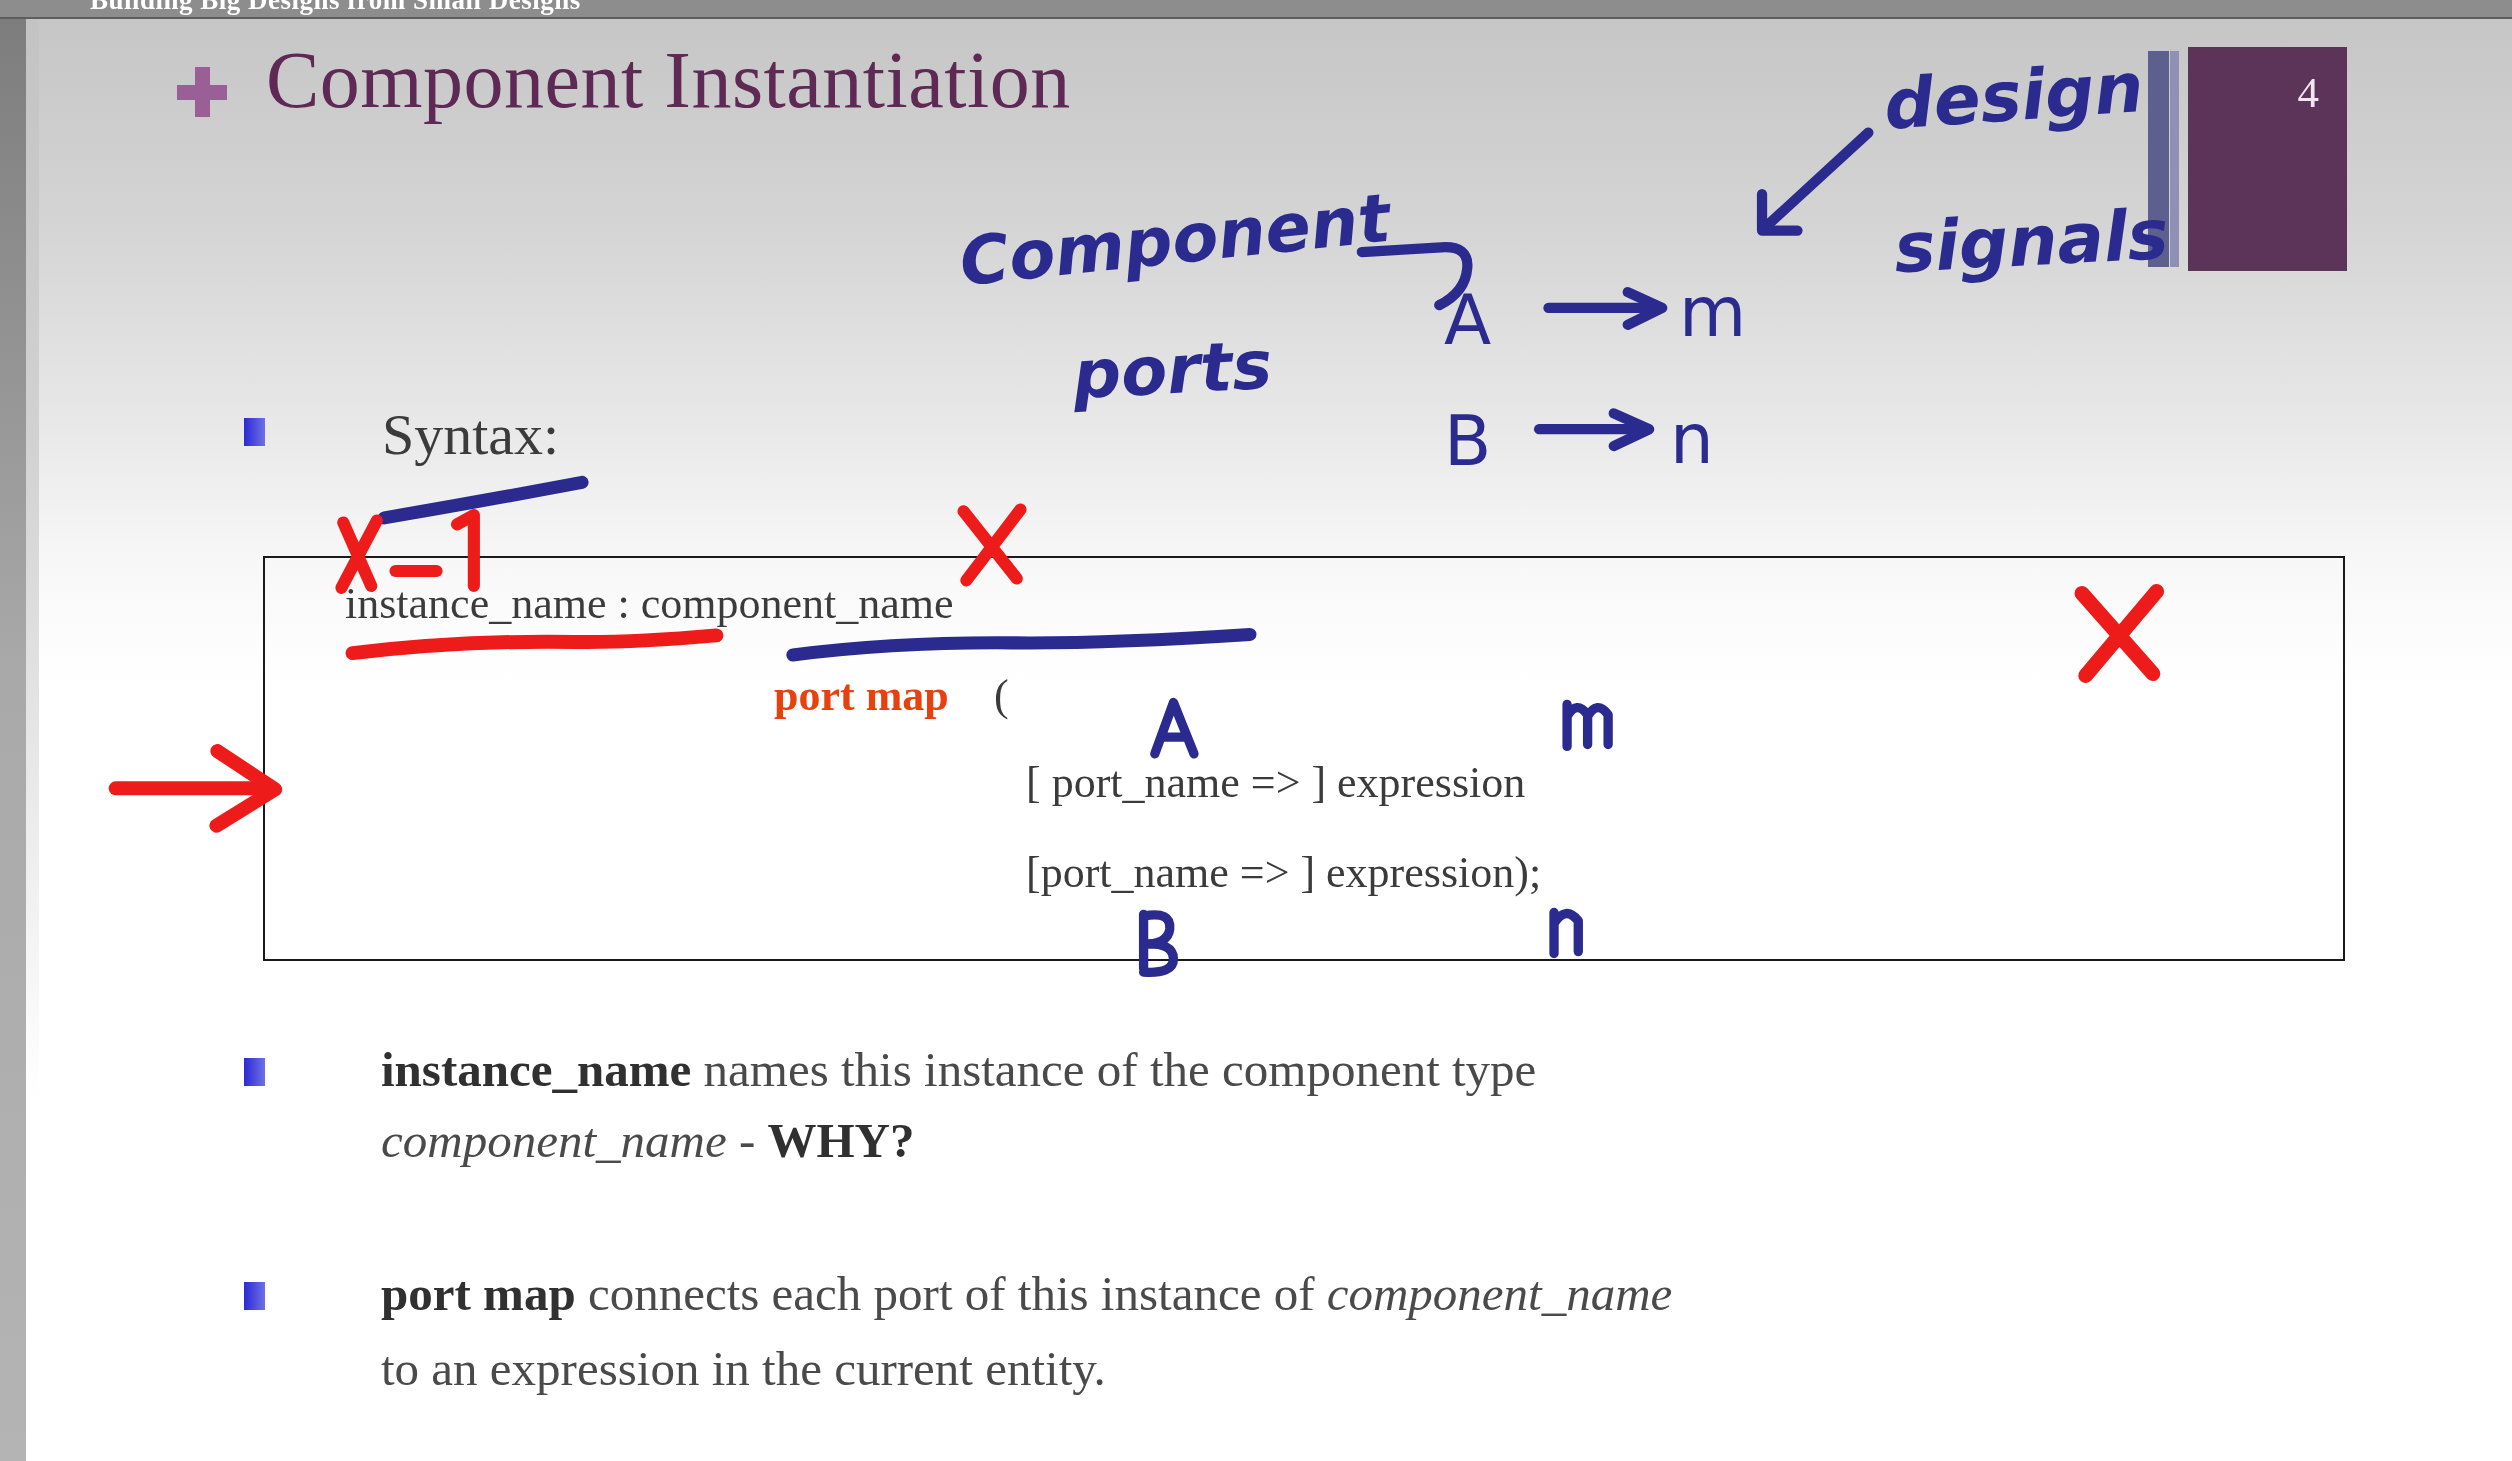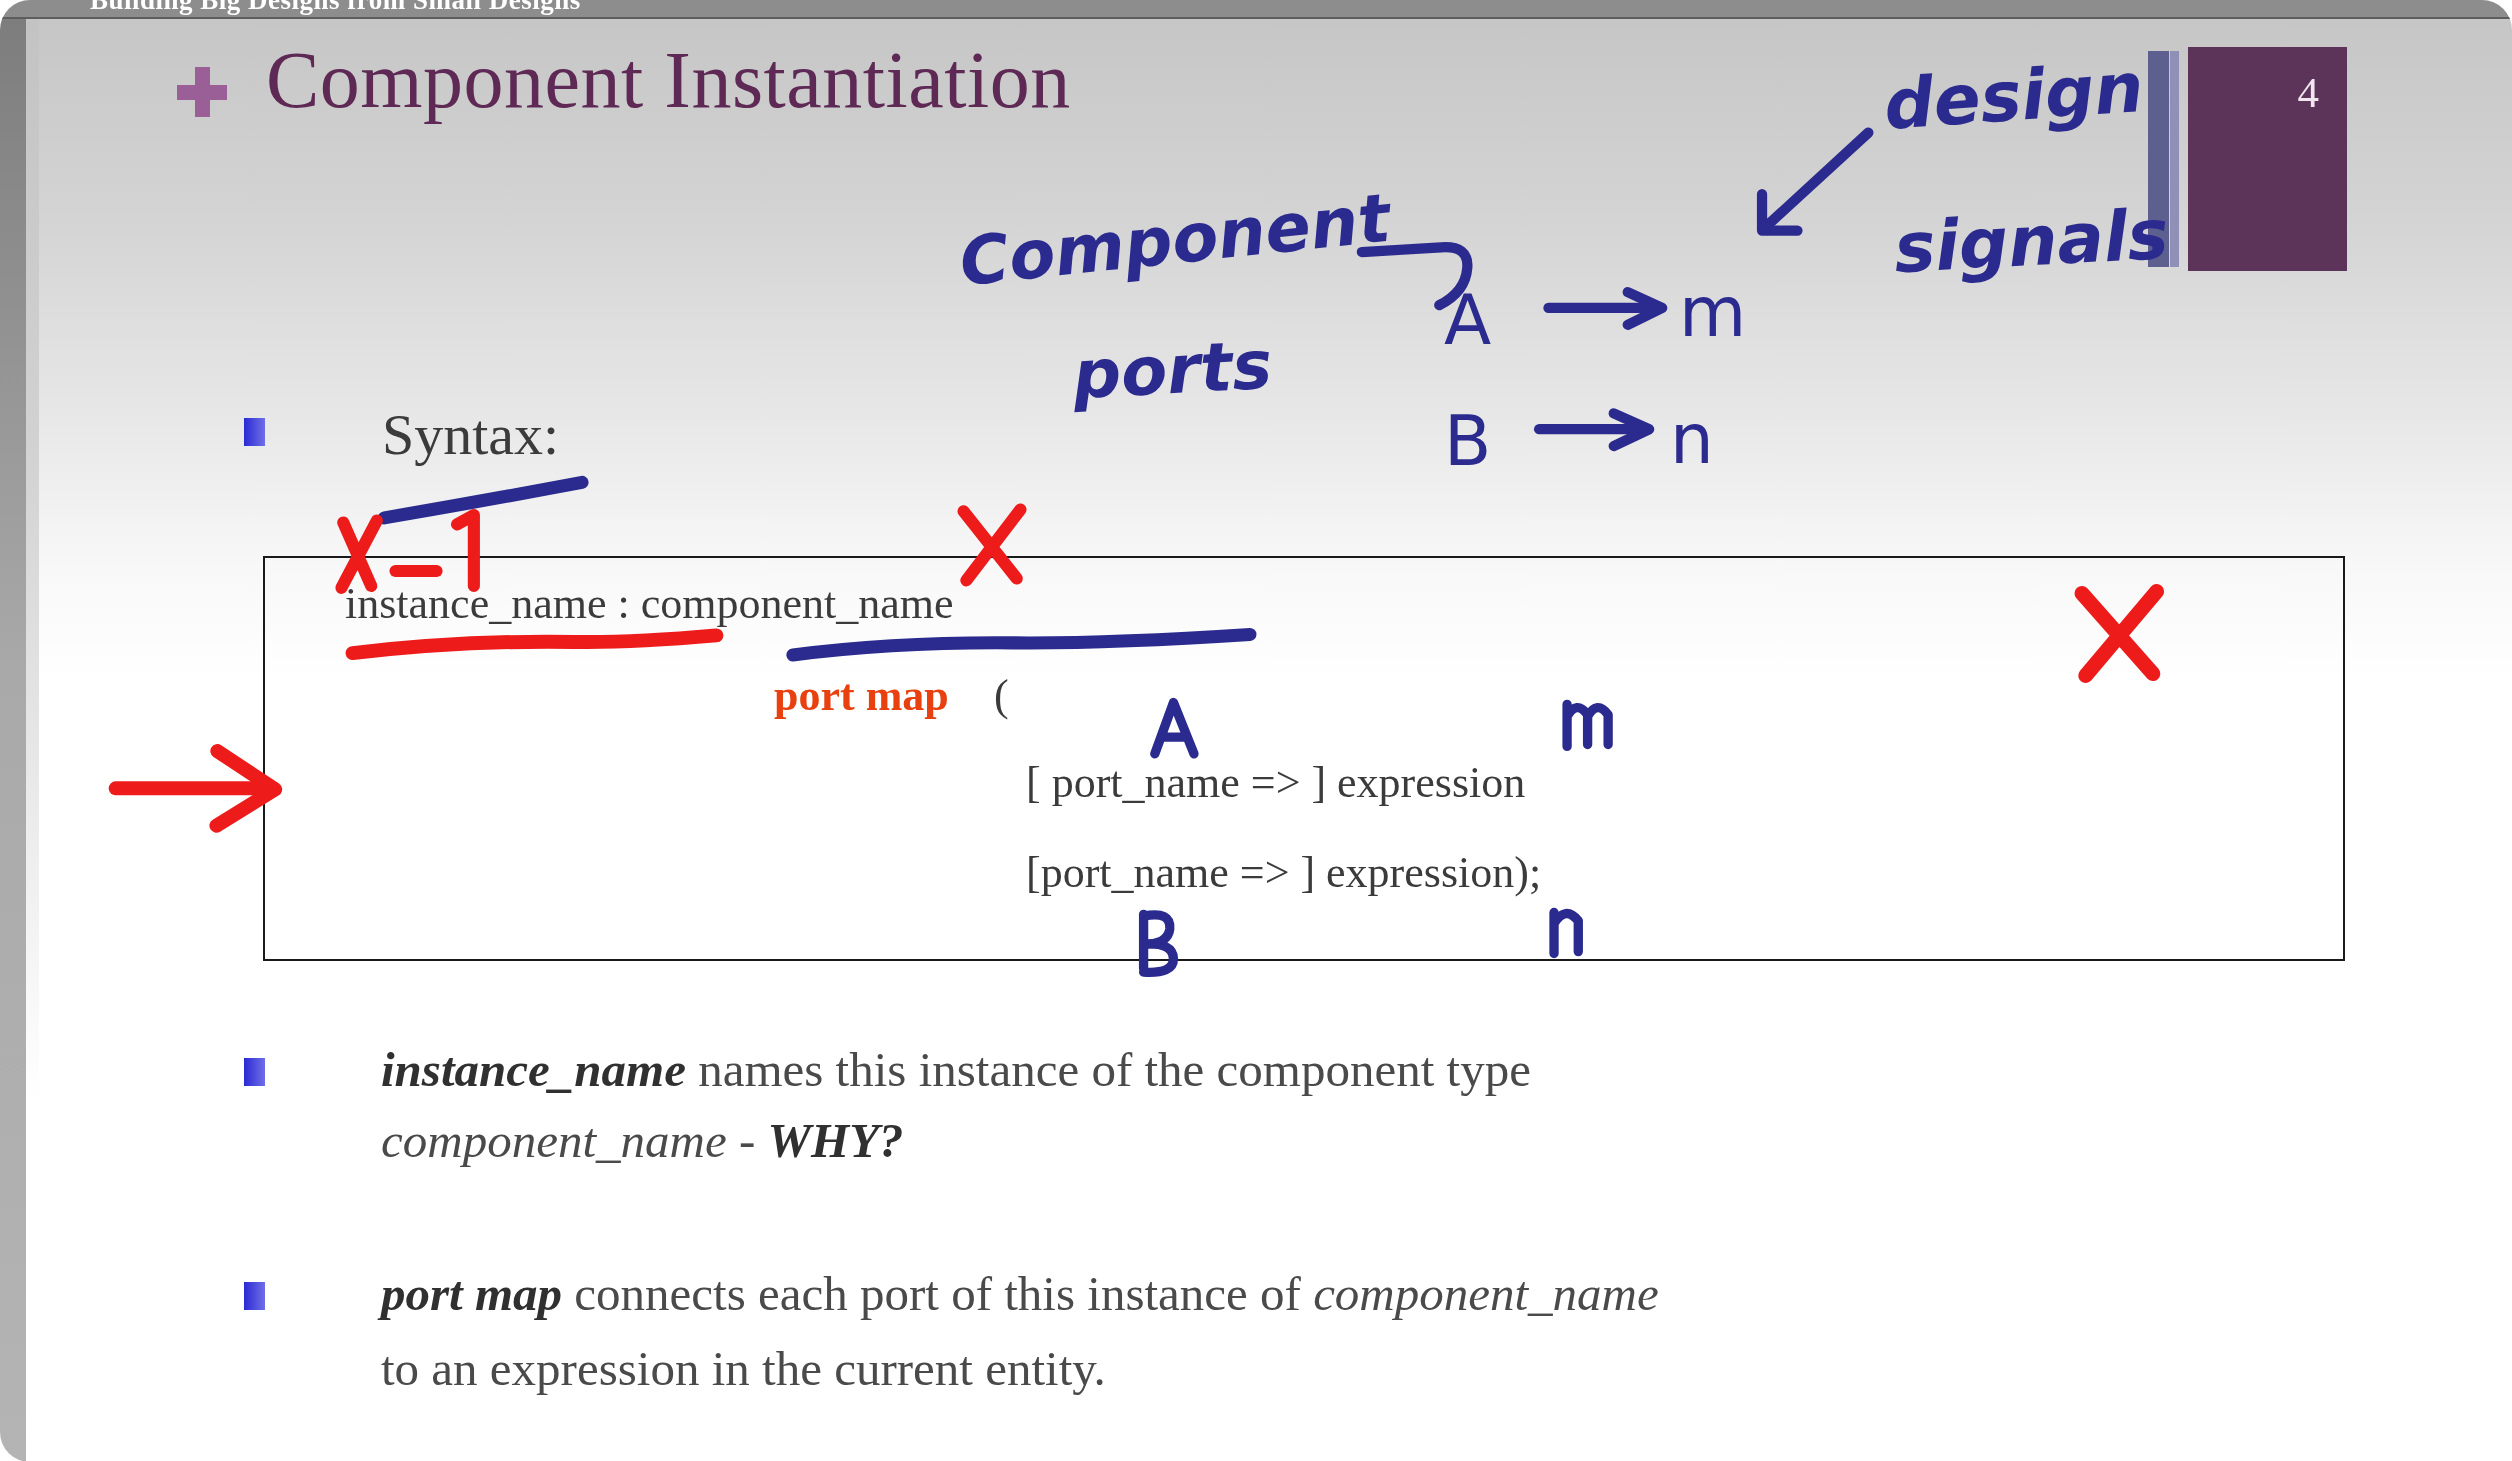--- a/index.html
+++ b/index.html
@@ -7,21 +7,20 @@
     padding: 0;
     background: #ffffff;
   }
   #slide {
     position: relative;
     width: 2512px;
     height: 1462px;
     overflow: hidden;
     background: #ffffff;
     font-family: "Liberation Serif", serif;
-    border-radius: 30px;
   }
 
   
   .header-strip {
     position: absolute;
     left: 0; top: 0;
     width: 2512px;
     height: 18.7px;
     background: #8d8d8d;
     overflow: hidden;
@@ -164,21 +163,21 @@
     font-size: 44px;
   }
   .code-line3 { left: 1026px; top: 757px; }
   .code-line4 { left: 1026px; top: 847px; text-align: center; }
 
   
   .exp1a { left: 381px; top: 1041px; font-size: 49px; }
   .exp1b { left: 381px; top: 1112px; font-size: 49px; }
   .exp2a { left: 381px; top: 1265px; font-size: 49px; }
   .exp2b { left: 381px; top: 1340px; font-size: 49px; }
-  .bi { font-weight: bold; font-style: italic; color: #303030; }
+  .bi { font-weight: bold; color: #303030; }
   .it { font-style: italic; text-align: center; }
 
   
   .hand {
     position: absolute;
     left: 0; top: 0;
     width: 2512px; height: 1462px;
     pointer-events: none;
   }
   .hw {

